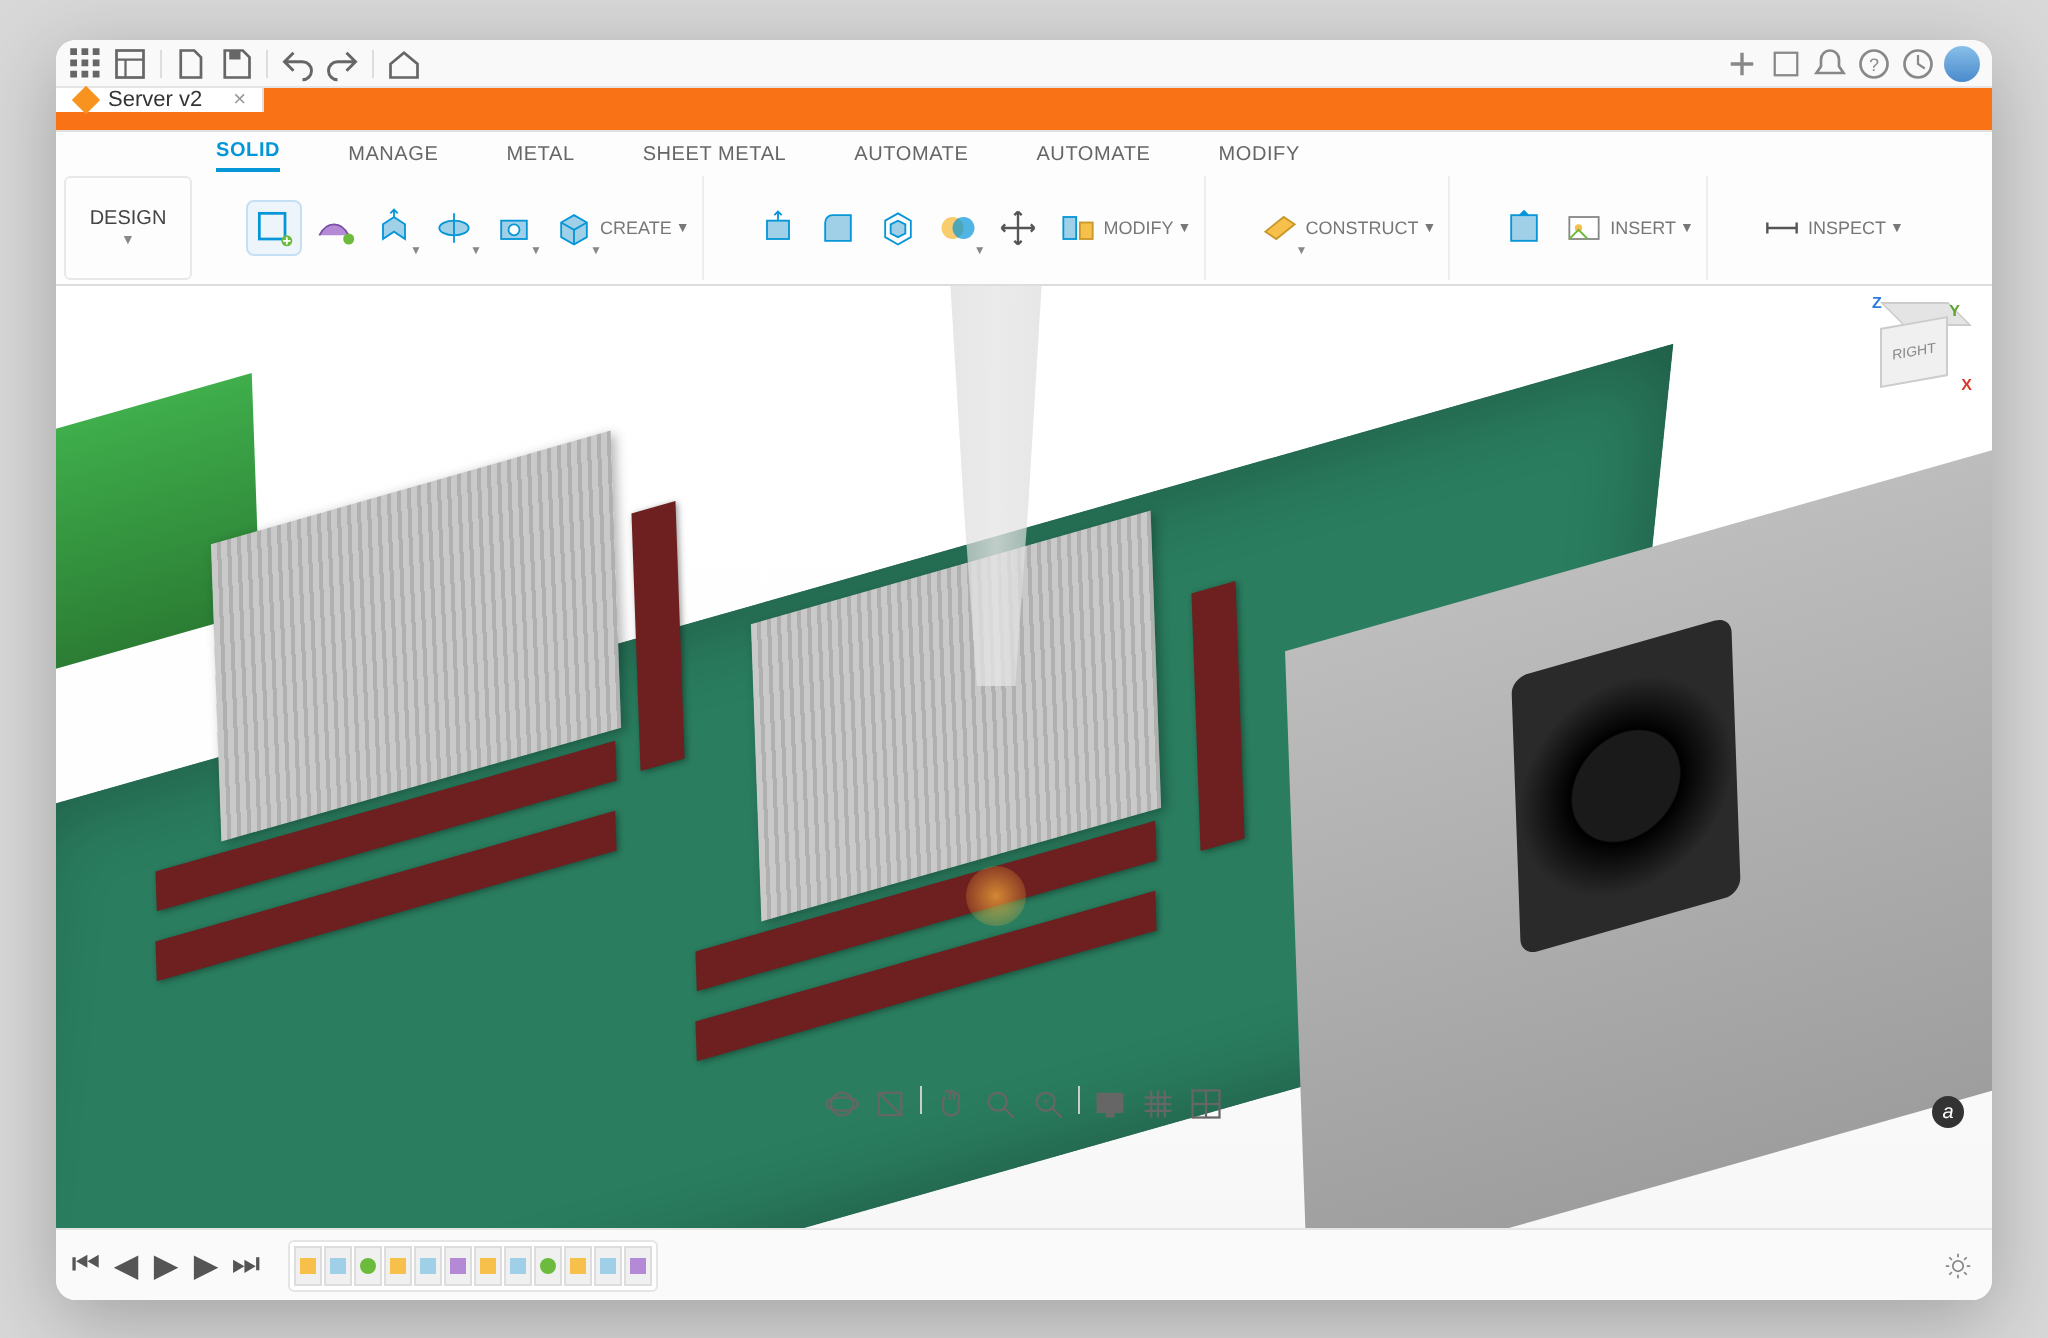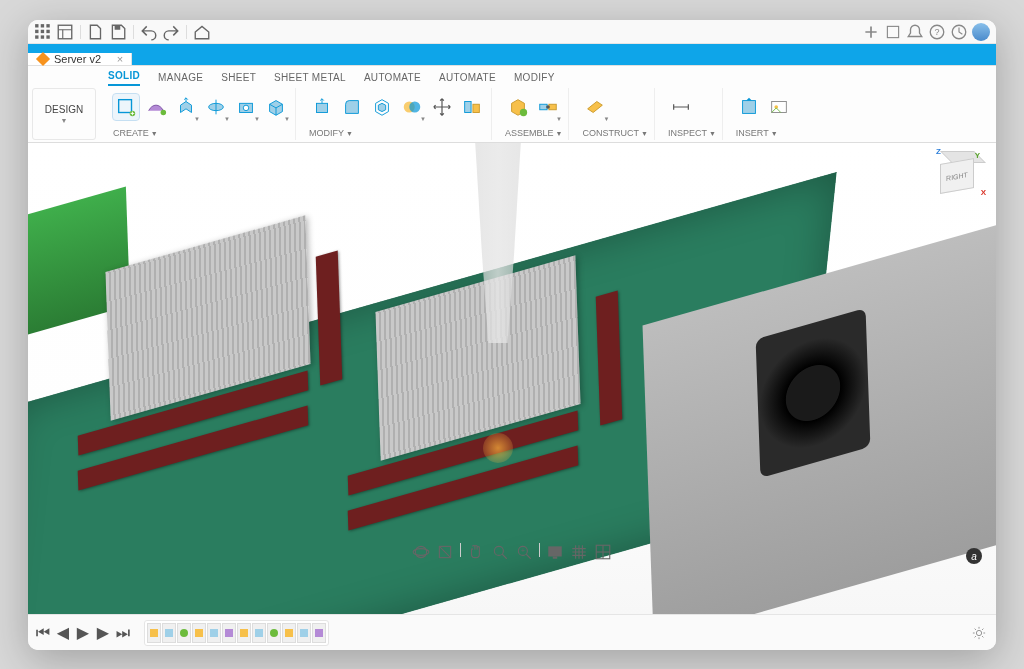--- a/index.html
+++ b/index.html
@@ -11,32 +11,32 @@
   .traffic span { width: 11px; height: 11px; border-radius: 50%; display: block; }
   .tl-red { background: #ff5f57; } .tl-yel { background: #febc2e; } .tl-grn { background: #28c840; }
   .wintitle { position: absolute; left: 0; right: 0; text-align: center; font-size: 12px; color: #444; font-weight: 500; }
   
   .qab { height: 24px; background: #f9f9f9; border-bottom: 1px solid #e5e5e5; display: flex; align-items: center; padding: 0 6px; gap: 4px; position: relative; }
   .qab .ic { width: 18px; height: 18px; display: flex; align-items: center; justify-content: center; color: #666; border-radius: 3px; }
   .qab-sep { width:1px; height:14px; background:#ddd; margin:0 2px; }
   .qab-right { margin-left: auto; display:flex; gap:4px; align-items:center; }
   .qab-avatar { width:18px; height:18px; border-radius:50%; background:linear-gradient(#88bfea,#4a8acb); }
   
-  .doctabs { height: 22px; background: #0ea5e9; border-bottom: 1px solid #e0e0e0; display: flex; align-items: flex-end; }
+  .doctabs { height: 22px; background: #f97316; border-bottom: 1px solid #e0e0e0; display: flex; align-items: flex-start; }
   .doctab { display:flex; align-items:center; padding:0 30px 0 10px; gap:6px; font-size:11px; color:#333; background:#fff; border-right:1px solid #e0e0e0; position:relative; }
   .doctab .cube { width:10px; height:10px; background:#f7931e; transform:rotate(45deg); }
   .doctab .close { position:absolute; right:8px; font-size:11px; color:#999; }
   
   .ribbon { background:#fdfdfd; border-bottom:1px solid #ddd; }
-  .rib-tabs { display:flex; align-items:flex-end; height:20px; padding-left:80px; gap:18px; font-size:10px; color:#666; letter-spacing:0.3px; }
+  .rib-tabs { display:flex; align-items:flex-end; height:20px; padding-left:80px; gap:34px; font-size:10px; color:#666; letter-spacing:0.3px; }
   .rib-tab { padding-bottom:3px; cursor:default; }
   .rib-tab.active { color:#0696d7; border-bottom:2px solid #0696d7; font-weight:600; }
-  .rib-body { display:flex; align-items:stretch; height:56px; padding:2px 4px; gap:7px; }
+  .rib-body { display:flex; align-items:stretch; height:56px; padding:2px 4px; gap:18px; }
   .design-btn { width:64px; display:flex; flex-direction:column; align-items:center; justify-content:center; font-size:10px; color:#444; border:1px solid #e8e8e8; border-radius:3px; margin-right:4px; gap:2px; }
-  .rib-group { display:flex; flex-direction:column; align-items:flex-start; padding:0 6px; border-right:1px solid #eee; }
+  .rib-group { display:flex; align-items:center; padding:0 6px; border-right:1px solid #eee; }
   .rib-group:last-child { border-right:none; }
   .rib-icons { display:flex; gap:4px; align-items:center; height:38px; }
   .rib-ic { width:26px; height:26px; display:flex; align-items:center; justify-content:center; border-radius:3px; position:relative; }
   .rib-ic.sel { background:#edf5fb; outline:1px solid #c5dff2; }
   .rib-ic svg { width:22px; height:22px; }
   .rib-ic .dd { position:absolute; bottom:-2px; right:-1px; font-size:6px; color:#888; }
   .rib-label { font-size:9px; color:#777; display:flex; align-items:center; gap:2px; height:14px; }
   .rib-label .dd { font-size:7px; }
   
   .canvas { flex:1; position:relative; background:#fff; overflow:hidden; }
@@ -183,21 +183,21 @@
       <span class="cube"></span>
       <span>Server v2</span>
       <span class="close">×</span>
     </div>
   </div>
 
   <div class="ribbon">
     <div class="rib-tabs">
       <span class="rib-tab active">SOLID</span>
       <span class="rib-tab">MANAGE</span>
-      <span class="rib-tab">SHEET</span>
+      <span class="rib-tab">METAL</span>
       <span class="rib-tab">SHEET METAL</span>
       <span class="rib-tab">AUTOMATE</span>
       <span class="rib-tab">AUTOMATE</span>
       <span class="rib-tab">MODIFY</span>
     </div>
     <div class="rib-body">
       <div class="design-btn">
         <span>DESIGN</span>
         <span style="font-size:7px;color:#888">▼</span>
       </div>
@@ -291,90 +291,68 @@
                 <rect x="13" y="9" width="7" height="9" fill="#f7c04a" stroke="#c9982a"></rect>
               </svg>
             </div>
         </div>
         <div class="rib-label">
             <span>MODIFY</span>
             <span class="dd">▼</span>
           </div>
       </div>
 
-      <div class="rib-group">
-        <div class="rib-icons">
-          <div class="rib-ic">
-              <svg viewBox="0 0 24 24">
-                <path d="M5 8l7-4 7 4v9l-7 4-7-4z" fill="#f7c04a" stroke="#c9982a"></path>
-                <circle cx="18" cy="18" r="4" fill="#6cbb3c"></circle>
-              </svg>
-            </div>
-          <div class="rib-ic">
-              <svg viewBox="0 0 24 24">
-                <rect x="3" y="9" width="8" height="6" fill="#9fd0e8" stroke="#0696d7"></rect>
-                <rect x="13" y="9" width="8" height="6" fill="#f7c04a" stroke="#c9982a"></rect>
-                <circle cx="12" cy="12" r="2" fill="#555"></circle>
-              </svg>
-              <span class="dd">▼</span>
-            </div>
-        </div>
-        <div class="rib-label">
-            <span>ASSEMBLE</span>
-            <span class="dd">▼</span>
-          </div>
-      </div>
 
       <div class="rib-group">
         <div class="rib-icons">
           <div class="rib-ic">
               <svg viewBox="0 0 24 24">
                 <path d="M4 14l10-8 6 4-10 8z" fill="#f7c04a" stroke="#c9982a"></path>
               </svg>
               <span class="dd">▼</span>
             </div>
         </div>
         <div class="rib-label">
             <span>CONSTRUCT</span>
             <span class="dd">▼</span>
           </div>
       </div>
 
       <div class="rib-group">
         <div class="rib-icons">
           <div class="rib-ic">
               <svg viewBox="0 0 24 24">
-                <path d="M4 12h16M4 9v6M20 9v6" stroke="#555" fill="none" stroke-width="1.3"></path>
-              </svg>
-            </div>
-        </div>
-        <div class="rib-label">
-            <span>INSPECT</span>
-            <span class="dd">▼</span>
-          </div>
-      </div>
-
-      <div class="rib-group">
-        <div class="rib-icons">
-          <div class="rib-ic">
-              <svg viewBox="0 0 24 24">
                 <rect x="5" y="5" width="14" height="14" fill="#9fd0e8" stroke="#0696d7"></rect>
                 <path d="M12 2l-3 3h6z" fill="#0696d7"></path>
               </svg>
             </div>
           <div class="rib-ic">
               <svg viewBox="0 0 24 24">
                 <rect x="4" y="6" width="16" height="12" fill="#fff" stroke="#888"></rect>
                 <circle cx="9" cy="12" r="2" fill="#f7c04a"></circle>
                 <path d="M4 18l5-5 5 5" stroke="#6cbb3c" fill="none"></path>
               </svg>
             </div>
         </div>
         <div class="rib-label">
             <span>INSERT</span>
+            <span class="dd">▼</span>
+          </div>
+      </div>
+
+      <div class="rib-group">
+        <div class="rib-icons">
+          <div class="rib-ic">
+              <svg viewBox="0 0 24 24">
+                <path d="M4 12h16M4 9v6M20 9v6" stroke="#555" fill="none" stroke-width="1.3"></path>
+              </svg>
+            </div>
+        </div>
+        <div class="rib-label">
+            <span>INSPECT</span>
             <span class="dd">▼</span>
           </div>
       </div>
 
     </div>
   </div>
 
   <div class="canvas">
     <div class="canvas-img"></div>
     <div class="model">

